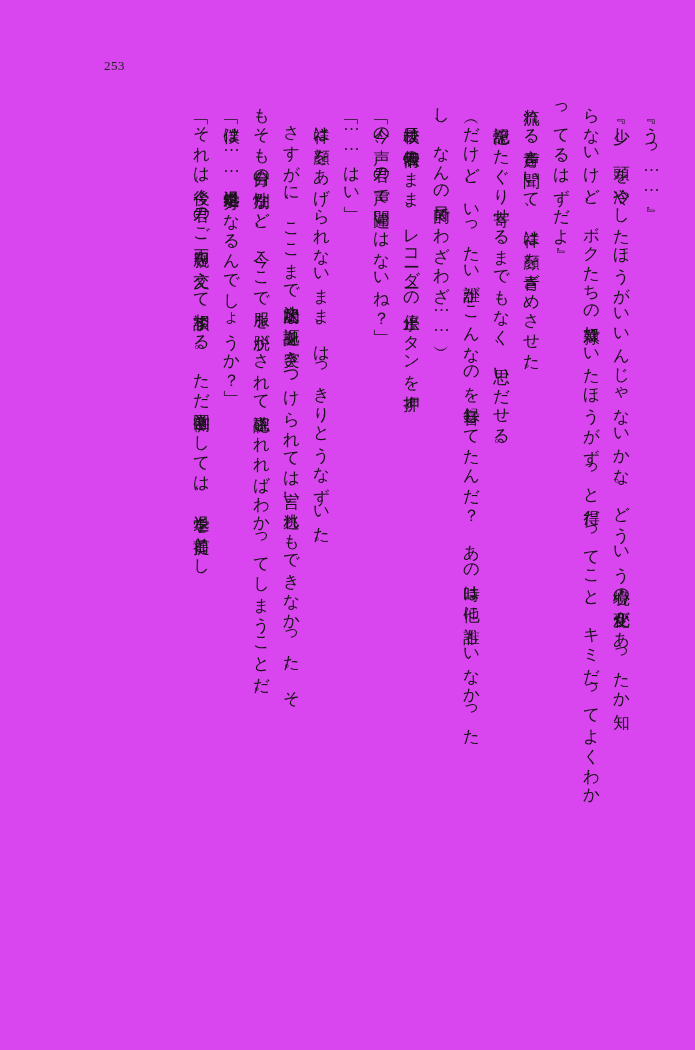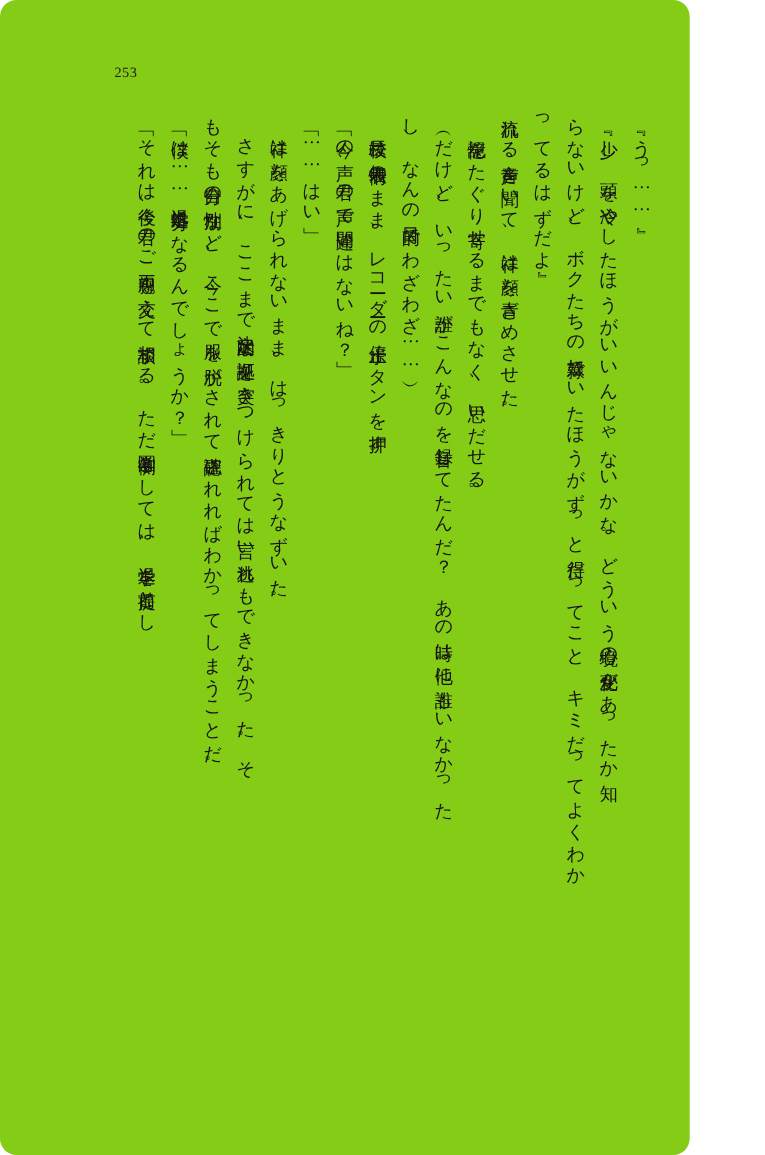--- a/index.html
+++ b/index.html
@@ -6,25 +6,24 @@
     margin: 0;
     padding: 0;
     background: #ffffff;
   }
   body {
     font-family: "Liberation Serif", "DejaVu Serif", serif;
     color: #1a1a1a;
   }
   .page {
     position: relative;
-    width: 627px;
+    width: 695px;
     height: 1050px;
-    background: #84cc16;
+    background: #d946ef;
     overflow: hidden;
-    border-radius: 15px;
   }
   .page-number {
     position: absolute;
     top: 58px;
     left: 104px;
     font-size: 13px;
     letter-spacing: 0.5px;
     color: #202020;
     font-family: "Liberation Serif", "DejaVu Serif", serif;
   }

